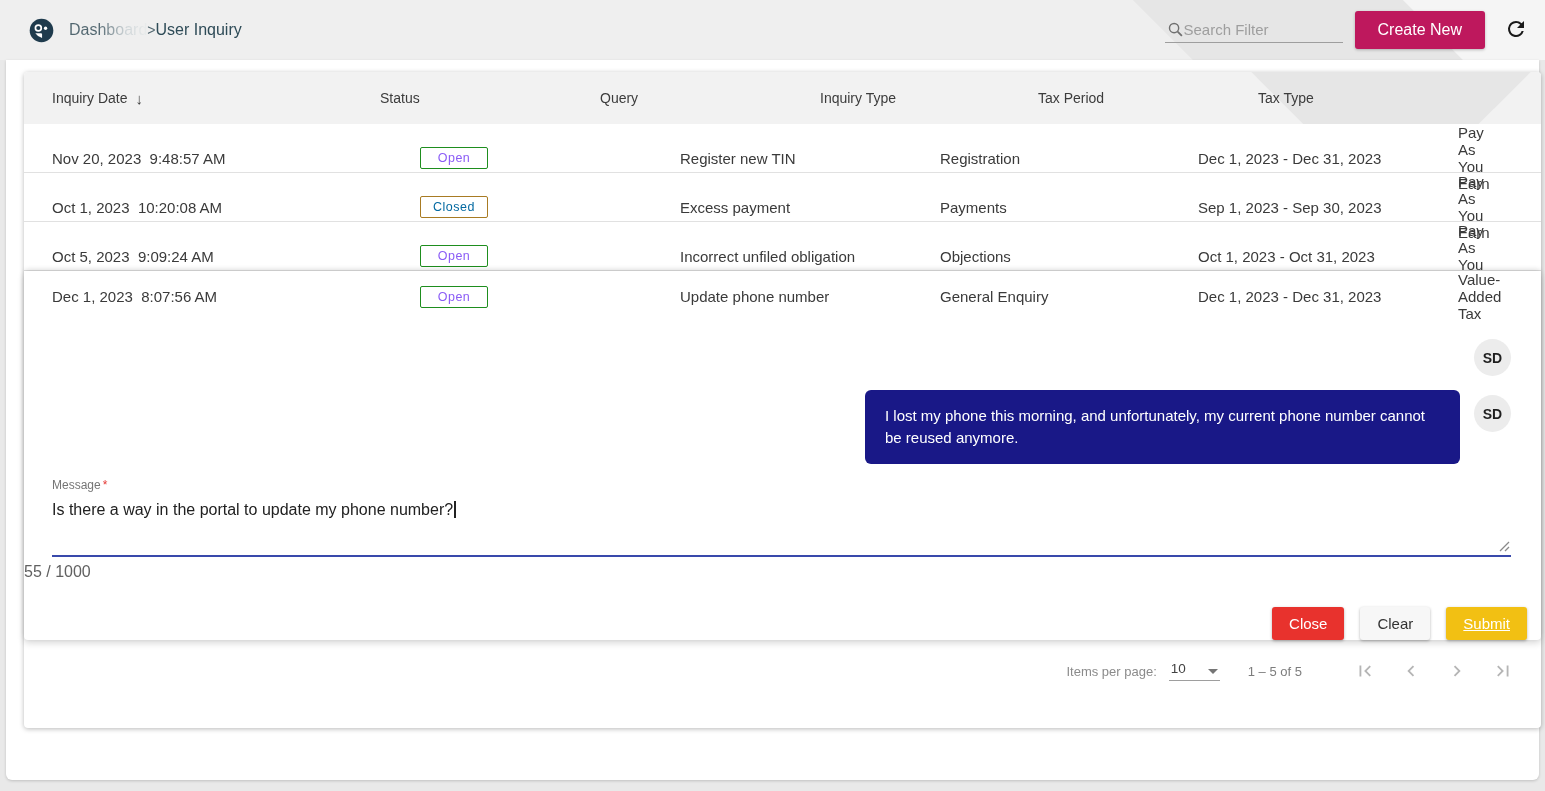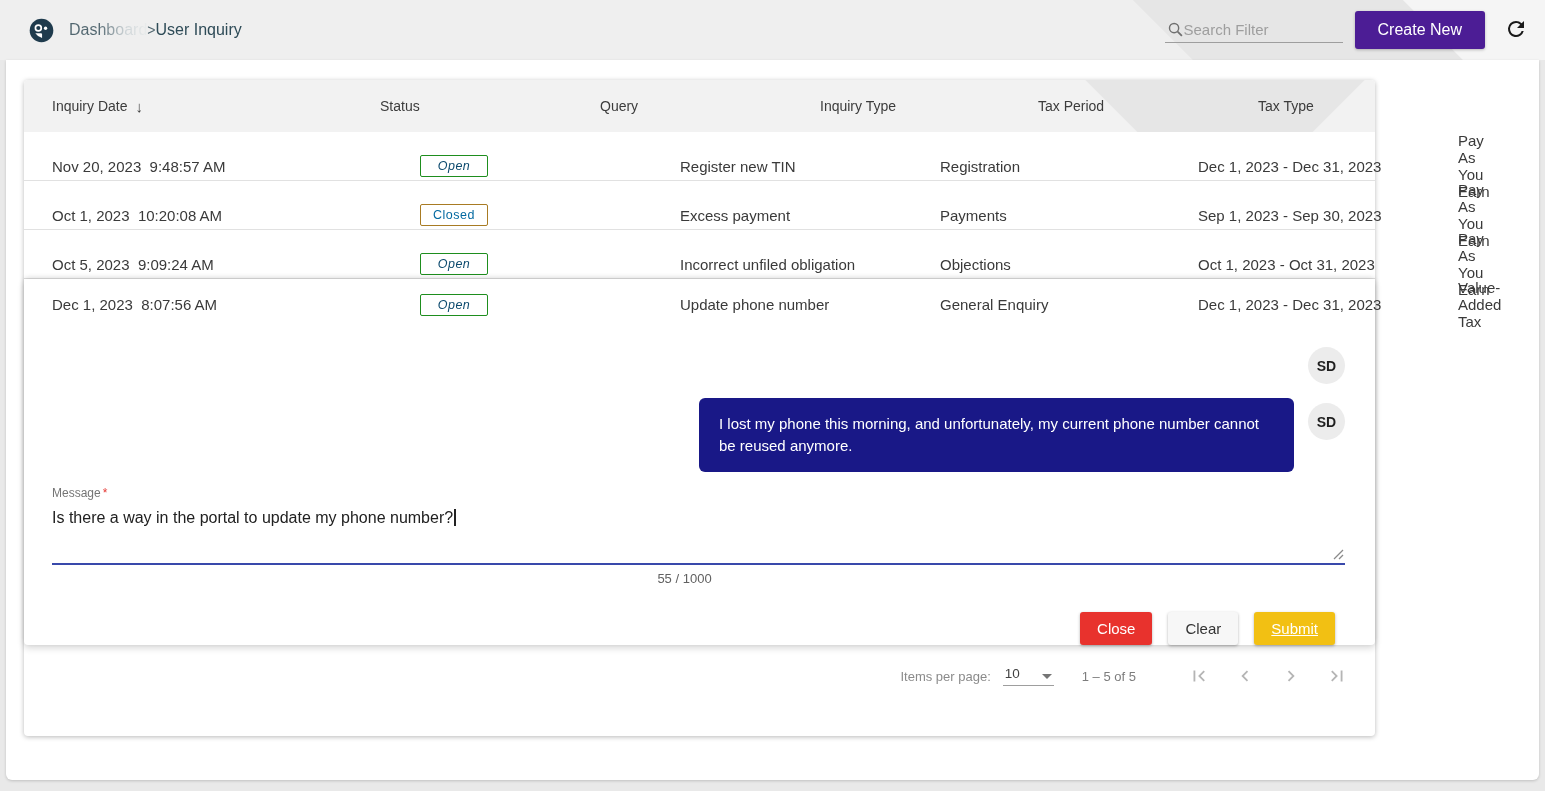--- a/index.html
+++ b/index.html
@@ -31,34 +31,34 @@
   .crumb-sep { color:#51666f; font-size:14px; }
   .crumb-cur { color:#2e4b57; font-weight:500; }
   .topbar-right { margin-left:auto; display:flex; align-items:center; z-index:2; }
   .search { display:flex; align-items:center; border-bottom:1px solid #9e9e9e; padding:4px 2px; width:178px; margin-right:12px; }
   .search input {
     border:none; background:transparent; outline:none; width:150px;
     font-family:"Liberation Sans",sans-serif; font-size:15px; color:#424242;
   }
   .search input::placeholder { color:#9e9e9e; }
   .btn-create {
-    background:#4c1d95; color:#fff; border:none; font-family:"Liberation Sans",sans-serif;
+    background:#be185d; color:#fff; border:none; font-family:"Liberation Sans",sans-serif;
     font-size:16px; padding:10px 23px; border-radius:3px; cursor:pointer;
     box-shadow:0 1px 3px rgba(0,0,0,.25); margin-right:18px;
   }
   .refresh-btn { width:26px; height:26px; cursor:pointer; background:none; border:none; padding:0; }
 
   
   .outer-card {
     position:absolute; left:6px; top:60px; width:1533px; height:720px;
     background:#fff; border-radius:0 0 6px 6px;
     box-shadow:0 1px 3px rgba(0,0,0,.18);
   }
   .table-card {
-    position:absolute; left:18px; top:20px; width:1351px; height:656px;
+    position:absolute; left:18px; top:12px; width:1517px; height:656px;
     background:#fff; border-radius:4px;
     box-shadow:0 1px 5px rgba(0,0,0,.28);
   }
 
   
   .grid {
     display:grid;
     grid-template-columns:328px 220px 220px 218px 220px 1fr 56px;
     align-items:center; padding-left:28px;
   }
@@ -73,21 +73,21 @@
   .sort-arrow { font-size:15px; color:#424242; }
   .row {
     height:49px; border-bottom:1px solid #e1e1e1; font-size:15px; color:#3a3a3a;
     background:#fff; cursor:pointer;gap:40px;
   }
   .c-date { white-space:pre; }
   .badge {
     display:inline-block; width:68px; text-align:center; padding:3px 0;
     font-size:12.5px; letter-spacing:.5px; border-radius:2px; background:#fff;
   }
-  .badge.open   { color:#0c4a6e; border:1.5px solid #1e8e1e;font-style:italic; }
+  .badge.open   { color:#8b5cf6; border:1.5px solid #1e8e1e; }
   .badge.closed { color:#0369a1; border:1.5px solid #a87b23; }
   .chev { justify-self:center; display:flex; cursor:pointer; }
 
   
   .expanded-card {
     position:relative; background:#fff; border-radius:4px;
     box-shadow:0 -2px 5px rgba(0,0,0,.10), 0 3px 7px rgba(0,0,0,.16);
   }
   .expanded-card .row { border-bottom:none; height:50px; }
 
@@ -105,24 +105,24 @@
   }
 
   
   .field { margin:8px 30px 0 28px; position:relative; }
   .field-label { font-size:12px; color:#757575; }
   .req { color:#e53935; margin-left:2px; }
   .field-value { font-size:16px; color:#212121; margin-top:9px; min-height:24px; }
   .caret { display:inline-block; width:1.5px; height:17px; background:#222; vertical-align:-3px; margin-left:1px; }
   .field-underline { border-bottom:2px solid #3949ab; margin-top:30px; position:relative; }
   .grippy { position:absolute; right:1px; bottom:3px; }
-  .counter { text-align:center; font-size:13px; color:#616161; margin:6px 30px 0 0; }
-
-  
-  .actions { display:flex; justify-content:flex-end; gap:16px; margin:26px 40px 0 0; }
+  .counter { text-align:left; font-size:16px; color:#616161; margin:6px 30px 0 0; }
+
+  
+  .actions { display:flex; justify-content:flex-end; gap:16px; margin:26px 14px 0 0; }
   .btn {
     font-family:"Liberation Sans",sans-serif; font-size:15px; border:none;
     padding:8px 17px; border-radius:3px; cursor:pointer; box-shadow:0 1px 3px rgba(0,0,0,.3);
   }
   .btn-close  { background:#e8322d; color:#fff; }
   .btn-clear  { background:#f7f7f7; color:#333; }
   .btn-submit { background:#f2c013; color:#fff;text-decoration:underline; }
 
   
   .paginator {

